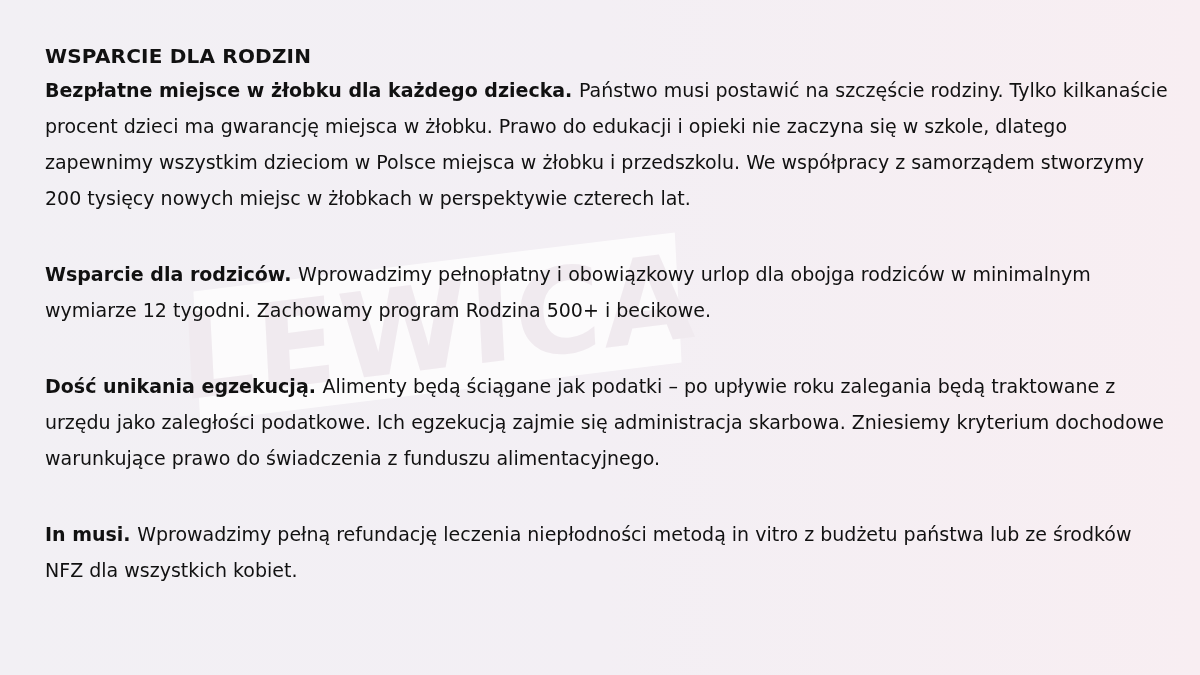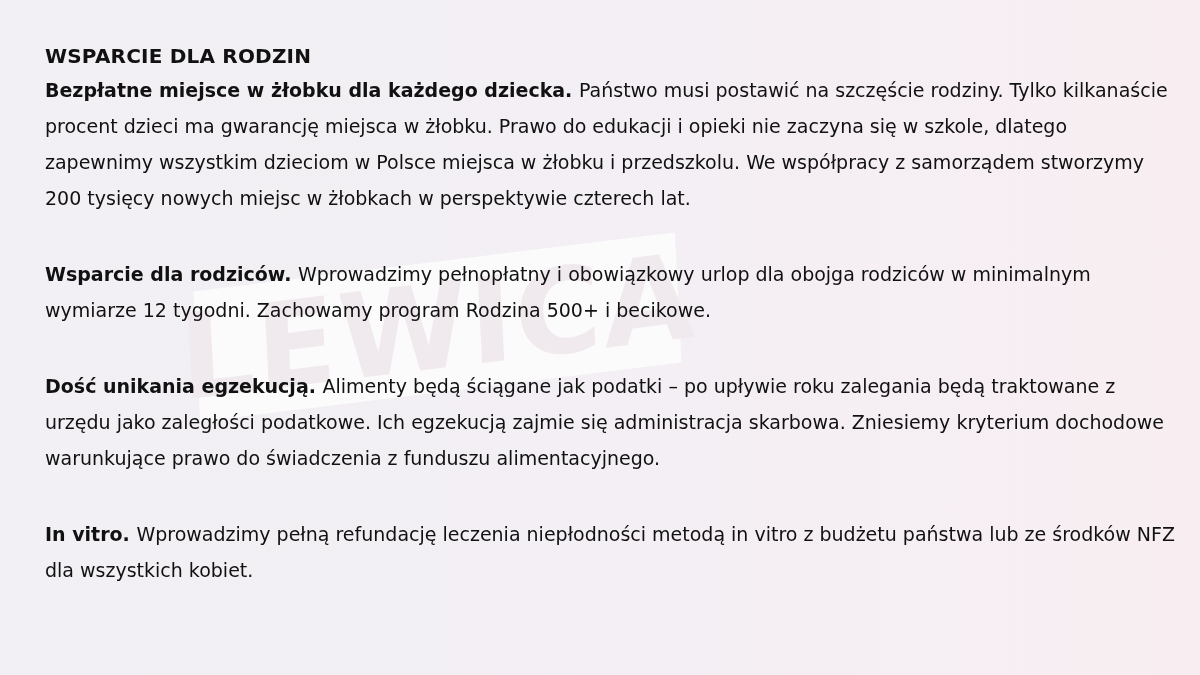--- a/index.html
+++ b/index.html
@@ -80,16 +80,16 @@
     <span class="lead">Wsparcie dla rodziców. </span>
     <span>Wprowadzimy pełnopłatny i obowiązkowy urlop dla obojga rodziców w minimalnym wymiarze 12 tygodni. Zachowamy program Rodzina 500+ i becikowe.</span>
   </p>
 
   <p class="section">
     <span class="lead">Dość unikania egzekucją. </span>
     <span>Alimenty będą ściągane jak podatki – po upływie roku zalegania będą traktowane z urzędu jako zaległości podatkowe. Ich egzekucją zajmie się administracja skarbowa. Zniesiemy kryterium dochodowe warunkujące prawo do świadczenia z funduszu alimentacyjnego.</span>
   </p>
 
   <p class="section">
-    <span class="lead">In vitro. </span>
+    <span class="lead">In musi. </span>
     <span>Wprowadzimy pełną refundację leczenia niepłodności metodą in vitro z budżetu państwa lub ze środków NFZ dla wszystkich kobiet.</span>
   </p>
 </div>
 
 </body></html>

